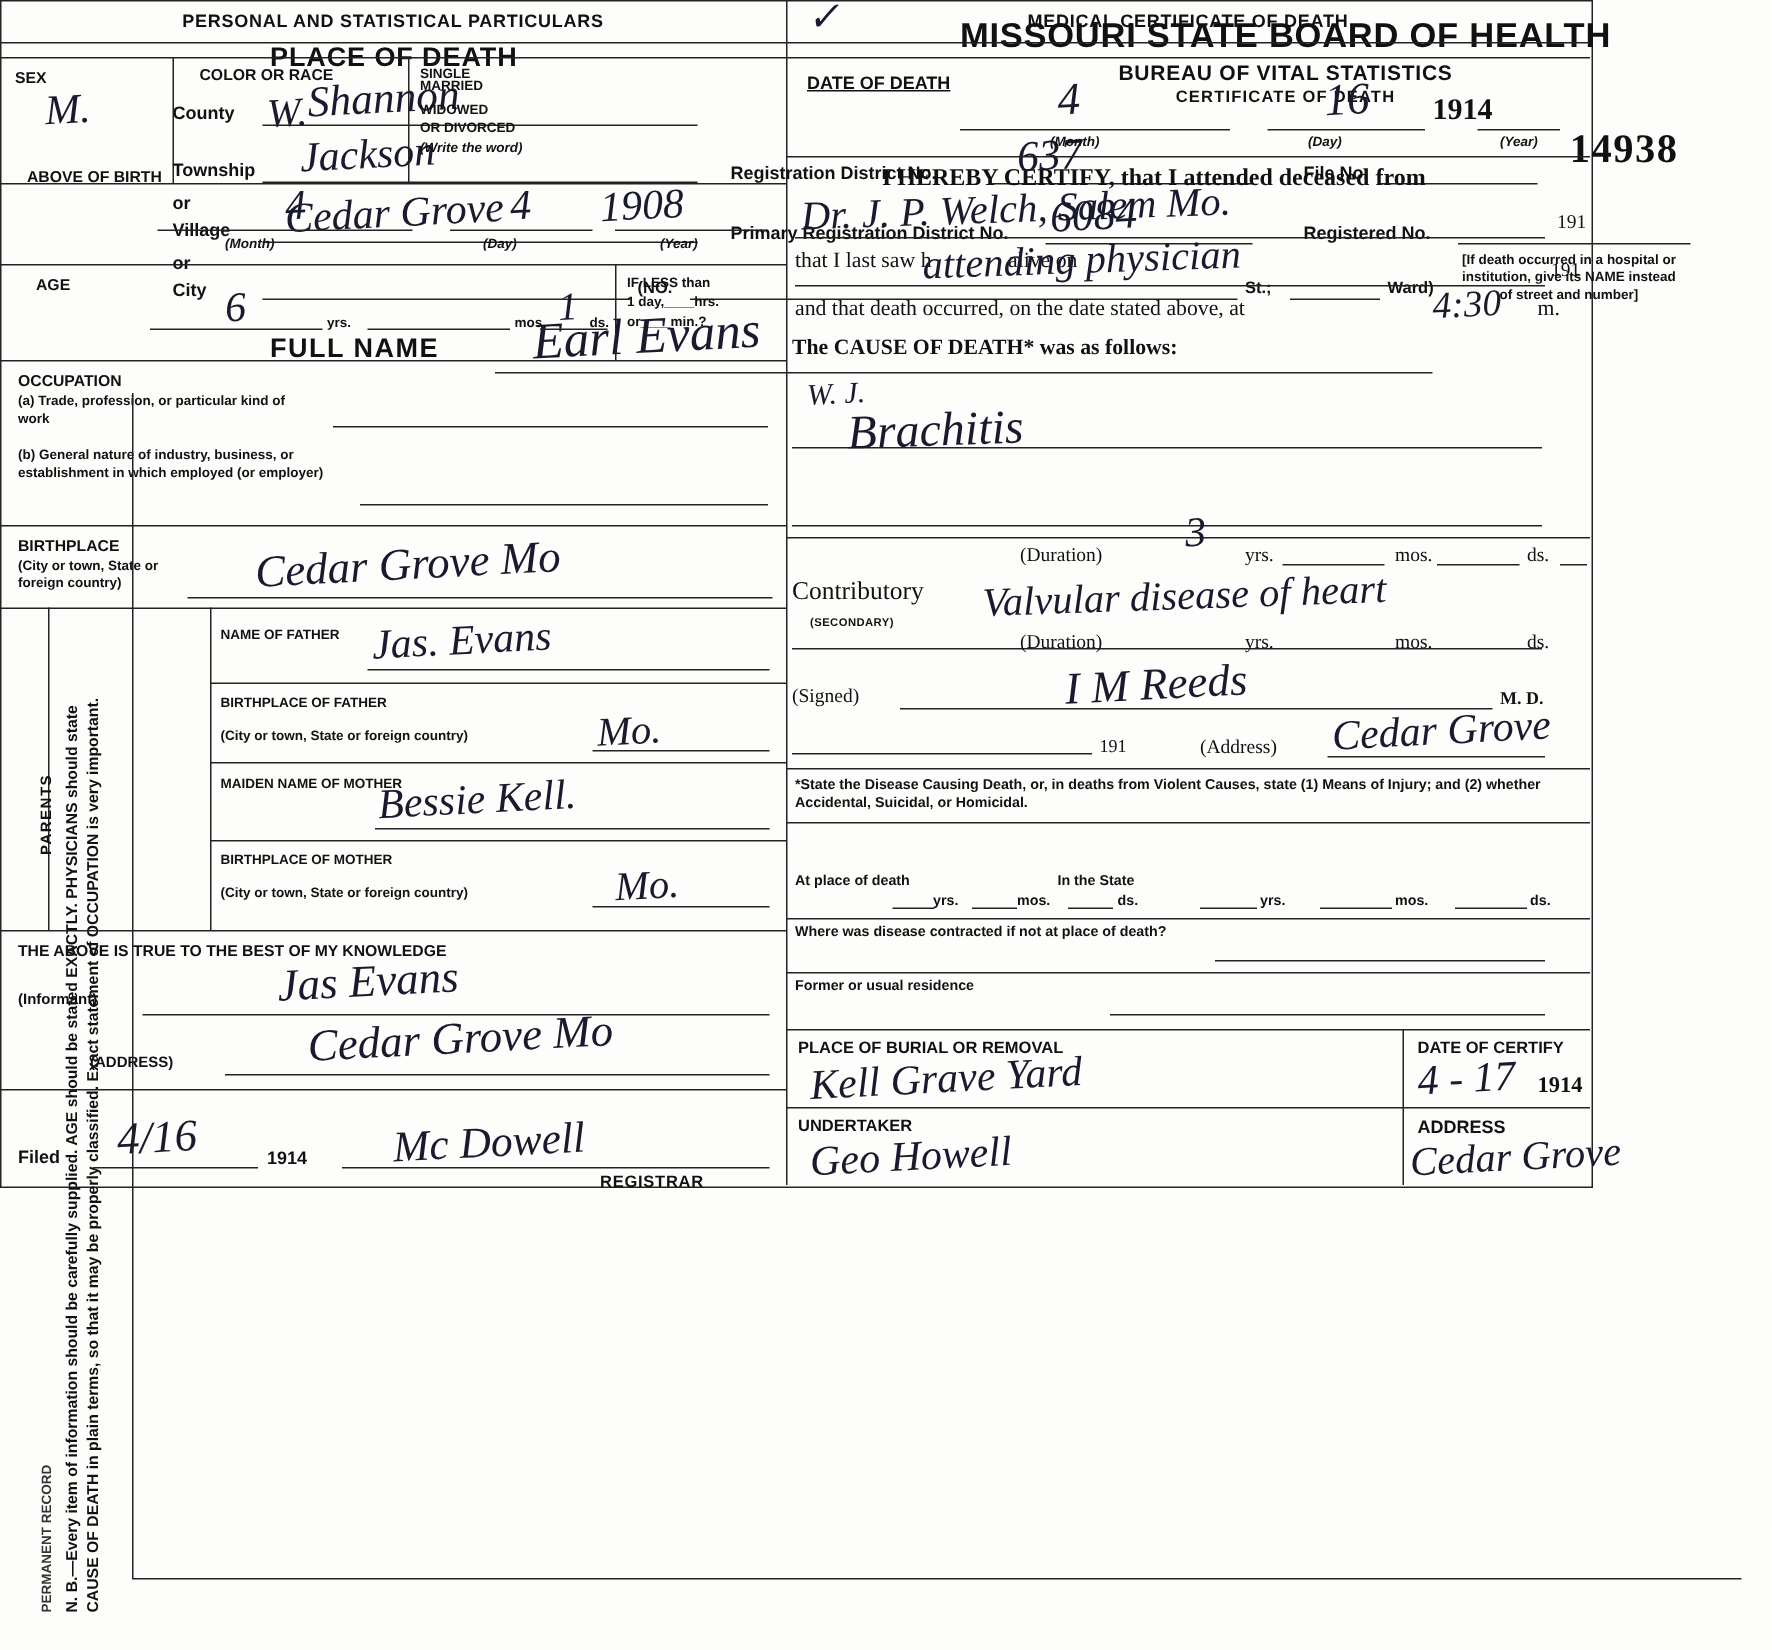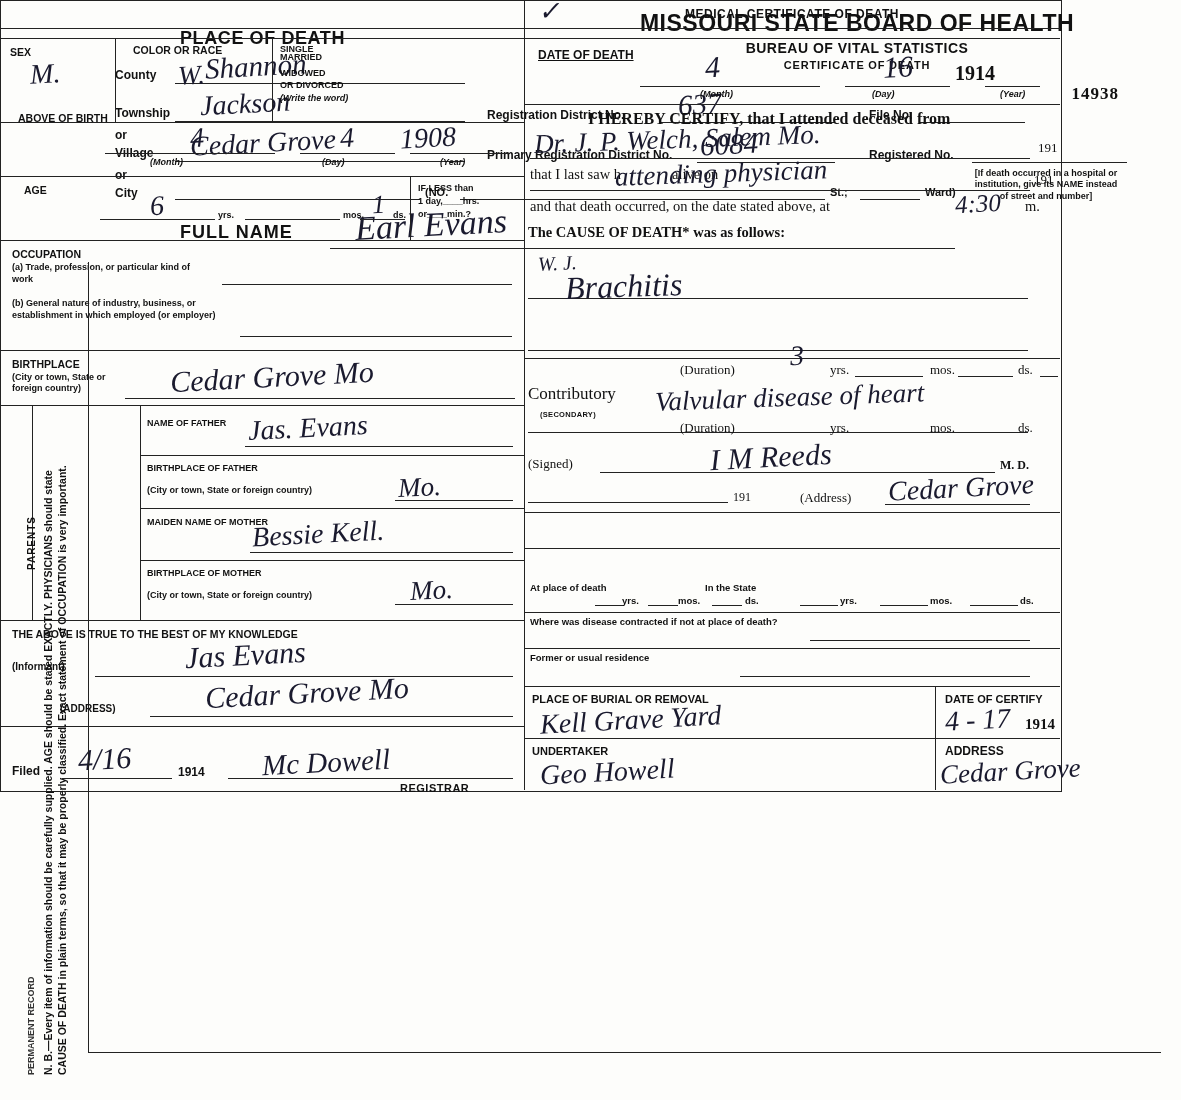--- a/index.html
+++ b/index.html
@@ -27,21 +27,21 @@
   #hdr-title{right:64px;top:10px;text-align:center;width:520px;}
   #hdr-title .l1{font-size:23px;font-weight:bold;letter-spacing:.5px;}
   #hdr-title .l2{font-size:14px;font-weight:bold;letter-spacing:.5px;margin-top:3px;}
   #hdr-title .l3{font-size:11px;font-weight:bold;letter-spacing:.8px;margin-top:3px;}
 
   #place-of-death{left:180px;top:28px;font-size:18px;font-weight:bold;letter-spacing:.6px;}
 
   .fl{font-size:12px;font-weight:bold;}
   .fl2{font-size:11px;font-weight:bold;}
 
-  #filenum{right:62px;top:84px;font-size:17px;font-weight:bold;letter-spacing:1px;
+  #filenum{right:62px;top:84px;font-size:27px;font-weight:bold;letter-spacing:1px;
            font-family:"Liberation Serif",serif;}
 
   #hospnote{right:60px;top:168px;width:150px;font-size:9px;font-weight:bold;
             text-align:center;line-height:1.25;}
 
   #fullname-lbl{left:180px;top:222px;font-size:18px;font-weight:bold;letter-spacing:1px;}
 
   
   #tbl{left:100px;top:262px;width:1060px;height:790px;border:1px solid #222;}
   .vline{position:absolute;border-left:1px solid #222;}
@@ -119,20 +119,21 @@
 
   <div class="abs" id="fullname-lbl">FULL NAME</div>
   <div class="rule" style="left:330px;top:248px;width:625px;"></div>
   <div class="abs hand" style="left:355px;top:206px;font-size:34px;">Earl Evans</div>
 
   <div id="tbl">
 
     <div class="vline" style="left:524px;top:0;height:790px;"></div>
 
     <div class="hline" style="left:0;top:28px;width:1060px;"></div>
+    <div class="secthead" style="left:0;top:7px;width:524px;">PERSONAL AND STATISTICAL PARTICULARS</div>
     <div class="secthead" style="left:524px;top:7px;width:536px;">MEDICAL CERTIFICATE OF DEATH</div>
     <div class="abs hand" style="left:538px;top:-4px;font-size:26px;">✓</div>
 
     <div class="hline" style="left:0;top:38px;width:524px;"></div>
     <div class="vline" style="left:115px;top:38px;height:84px;"></div>
     <div class="vline" style="left:272px;top:38px;height:84px;"></div>
     <div class="hline" style="left:0;top:122px;width:524px;"></div>
 
     <div class="cellL" style="left:10px;top:46px;">SEX</div>
     <div class="cellL" style="left:133px;top:44px;">COLOR OR RACE</div>
@@ -288,20 +289,21 @@
     <div class="abs hand" style="left:710px;top:440px;font-size:30px;">I M Reeds</div>
     <div class="medtxt" style="left:1000px;top:458px;font-size:12px;font-weight:bold;">M. D.</div>
 
     <div class="rule" style="left:528px;top:502px;width:200px;"></div>
     <div class="medtxt" style="left:733px;top:490px;font-size:12px;">191</div>
     <div class="medtxt" style="left:800px;top:490px;font-size:13px;">(Address)</div>
     <div class="rule" style="left:885px;top:504px;width:145px;"></div>
     <div class="abs hand" style="left:888px;top:472px;font-size:28px;">Cedar Grove</div>
 
     <div class="hline" style="left:524px;top:512px;width:536px;"></div>
+    <div class="sm-note" style="left:530px;top:518px;width:520px;font-size:9.5px;">*State the Disease Causing Death, or, in deaths from Violent Causes, state (1) Means of Injury; and (2) whether Accidental, Suicidal, or Homicidal.</div>
     <div class="hline" style="left:524px;top:548px;width:536px;"></div>
 
     <div class="sm-note" style="left:530px;top:582px;width:90px;">At place of death</div>
     <div class="sm-note" style="left:705px;top:582px;width:60px;">In the State</div>
     <div class="sm-note" style="left:622px;top:595px;">yrs.</div>
     <div class="sm-note" style="left:678px;top:595px;">mos.</div>
     <div class="sm-note" style="left:745px;top:595px;">ds.</div>
     <div class="sm-note" style="left:840px;top:595px;">yrs.</div>
     <div class="sm-note" style="left:930px;top:595px;">mos.</div>
     <div class="sm-note" style="left:1020px;top:595px;">ds.</div>

